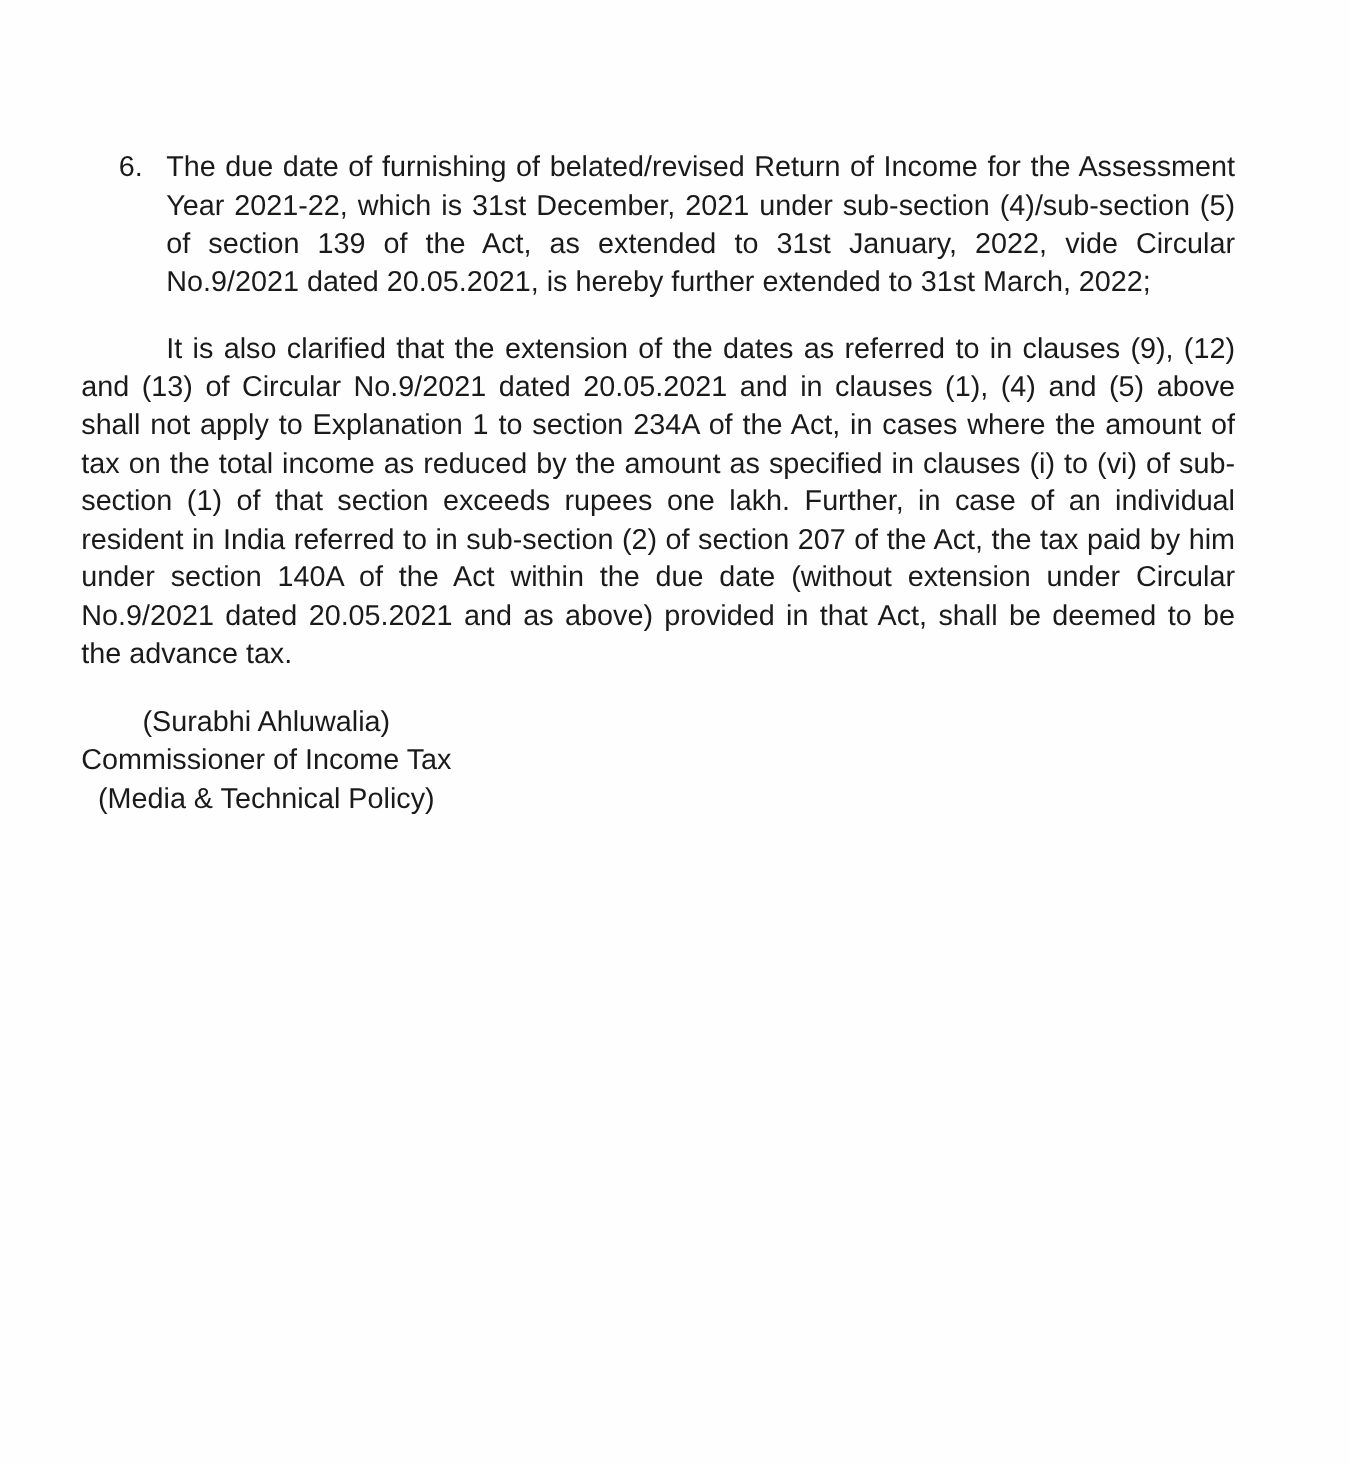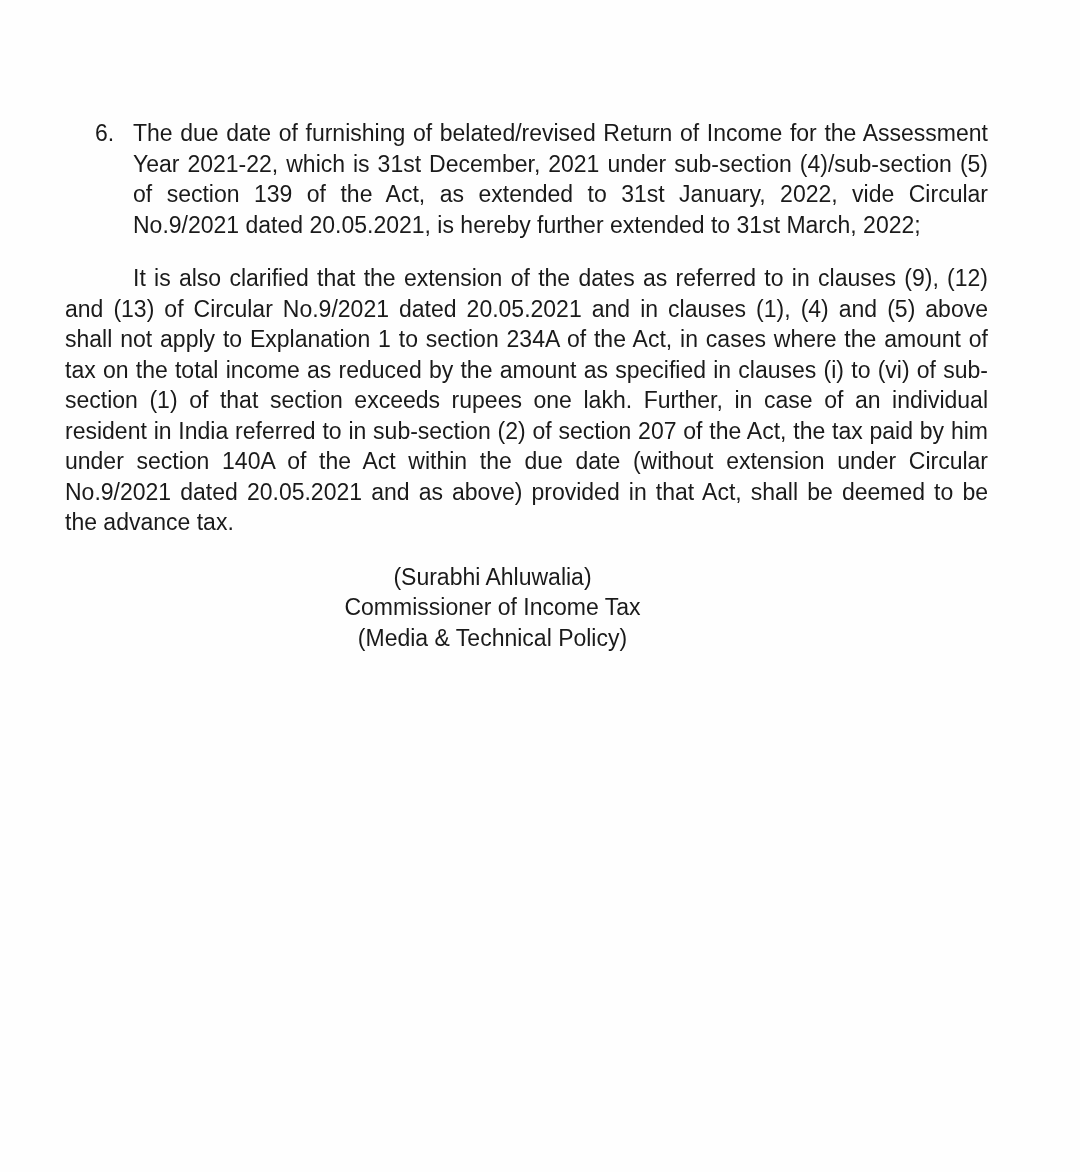--- a/index.html
+++ b/index.html
@@ -36,21 +36,21 @@
     text-align: justify;
     text-align-last: left;
     text-indent: 68px;
     margin: 0 0 24px 0;
   }
   .para.last-para {
     margin-bottom: 60px;
   }
   .signature-row {
     display: flex;
-    justify-content: center;
+    justify-content: flex-start;
     padding-right: 68px;
   }
   .signature-block {
     text-align: center;
   }
   .signature-block div {
     white-space: nowrap;
   }
 </style>
 </head>

